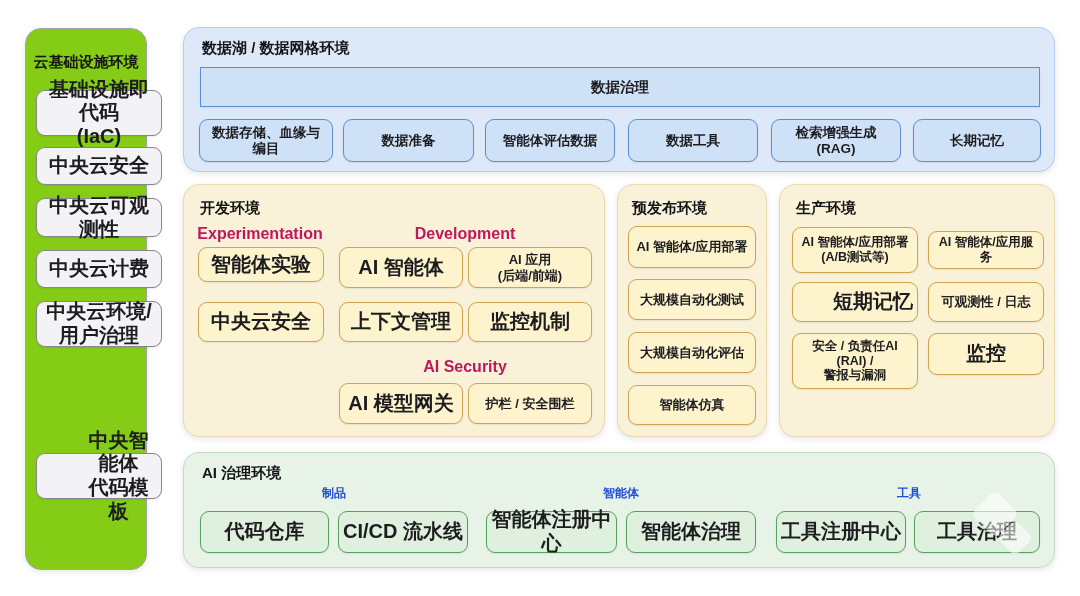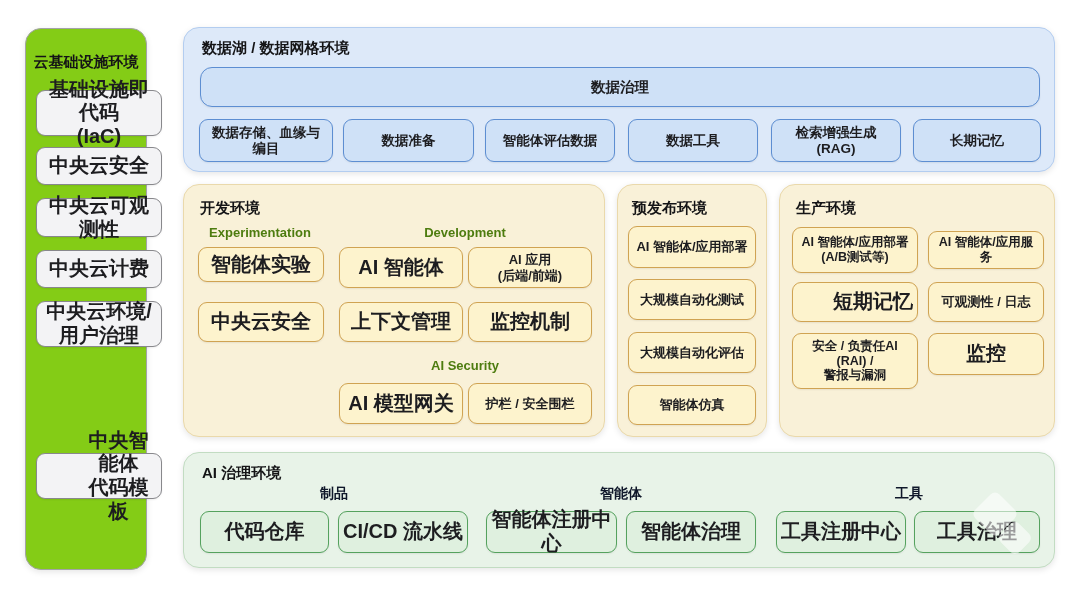--- a/index.html
+++ b/index.html
@@ -22,32 +22,32 @@
   }
   .panel-title {
     position: absolute;
     font-size: 15px;
     font-weight: 700;
     color: #141416;
     white-space: nowrap;
   }
   .sub-label {
     position: absolute;
-    font-size: 13px;
+    font-size: 16px;
     font-weight: 700;
-    color: #4d7c0f;
+    color: #be185d;
     text-align: center;
     transform: translateX(-50%);
     white-space: nowrap;
   }
   .group-label {
     position: absolute;
-    font-size: 14px;
+    font-size: 12px;
     font-weight: 700;
-    color: #0f172a;
+    color: #1d4ed8;
     text-align: center;
     transform: translateX(-50%);
     white-space: nowrap;
   }
   .box {
     position: absolute;
     display: flex;
     align-items: center;
     justify-content: center;
     text-align: center;
@@ -76,21 +76,21 @@
     left: 183px; top: 27px; width: 872px; height: 145px;
     background: #dde9f9;
     border: 1.5px solid #b3cdf0;
   }
   .box.blue { background: #cfe1f7; border: 1.7px solid #5d8ed2; }
   .gov-bar {
     position: absolute;
     left: 16px; top: 39px; width: 840px; height: 40px;
     background: #cfe1f7;
     border: 1.7px solid #5d8ed2;
-    border-radius: 12px;
+    border-radius: 0;
     display: flex; align-items: center; justify-content: center;
     font-size: 14.5px; font-weight: 600;
     box-shadow: 0 1px 2px rgba(0,0,0,0.07);
   }
   .data-row-box { top: 91px; height: 43px; font-size: 13.5px; }
 
   
   .yellow-panel { background: #f9f1d8; border: 1.5px solid #ead9ab; }
   .box.yellow { background: #fdf3cd; border: 1.7px solid #d0a352; }
   .dev-panel    { left: 183px; top: 184px; width: 422px; height: 253px; }

